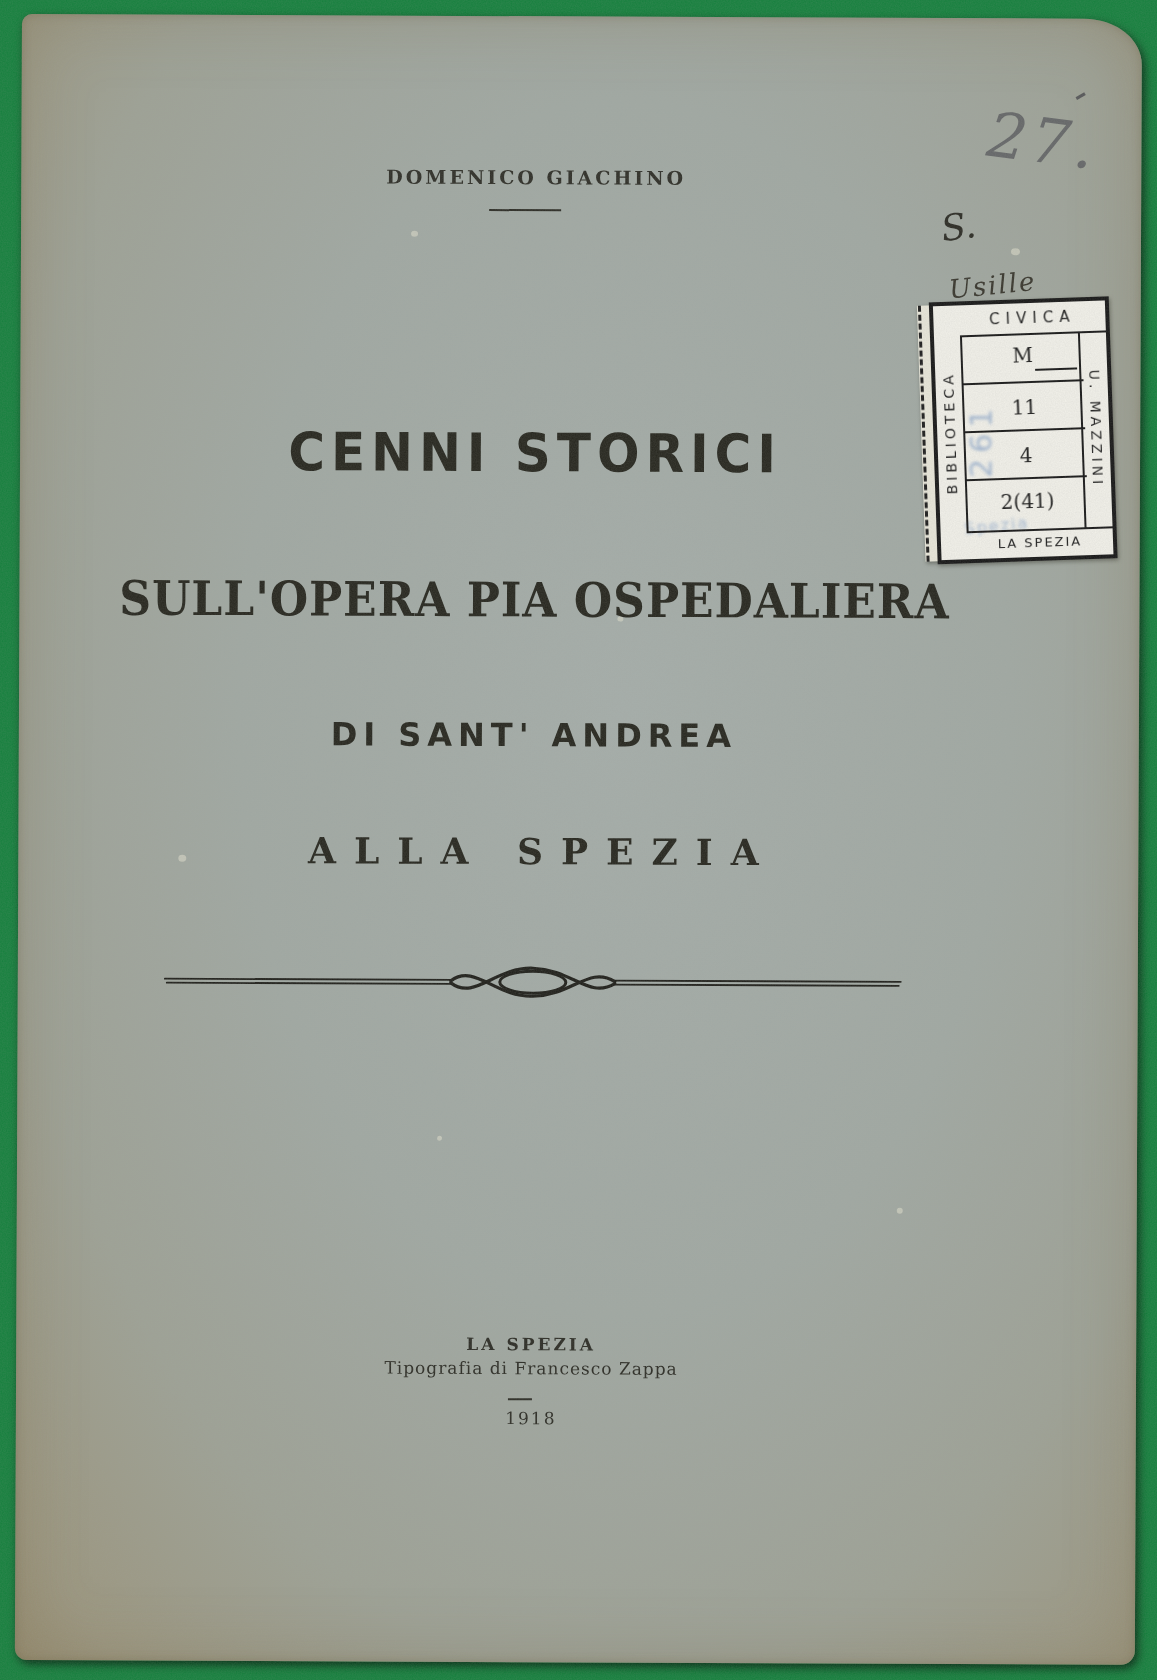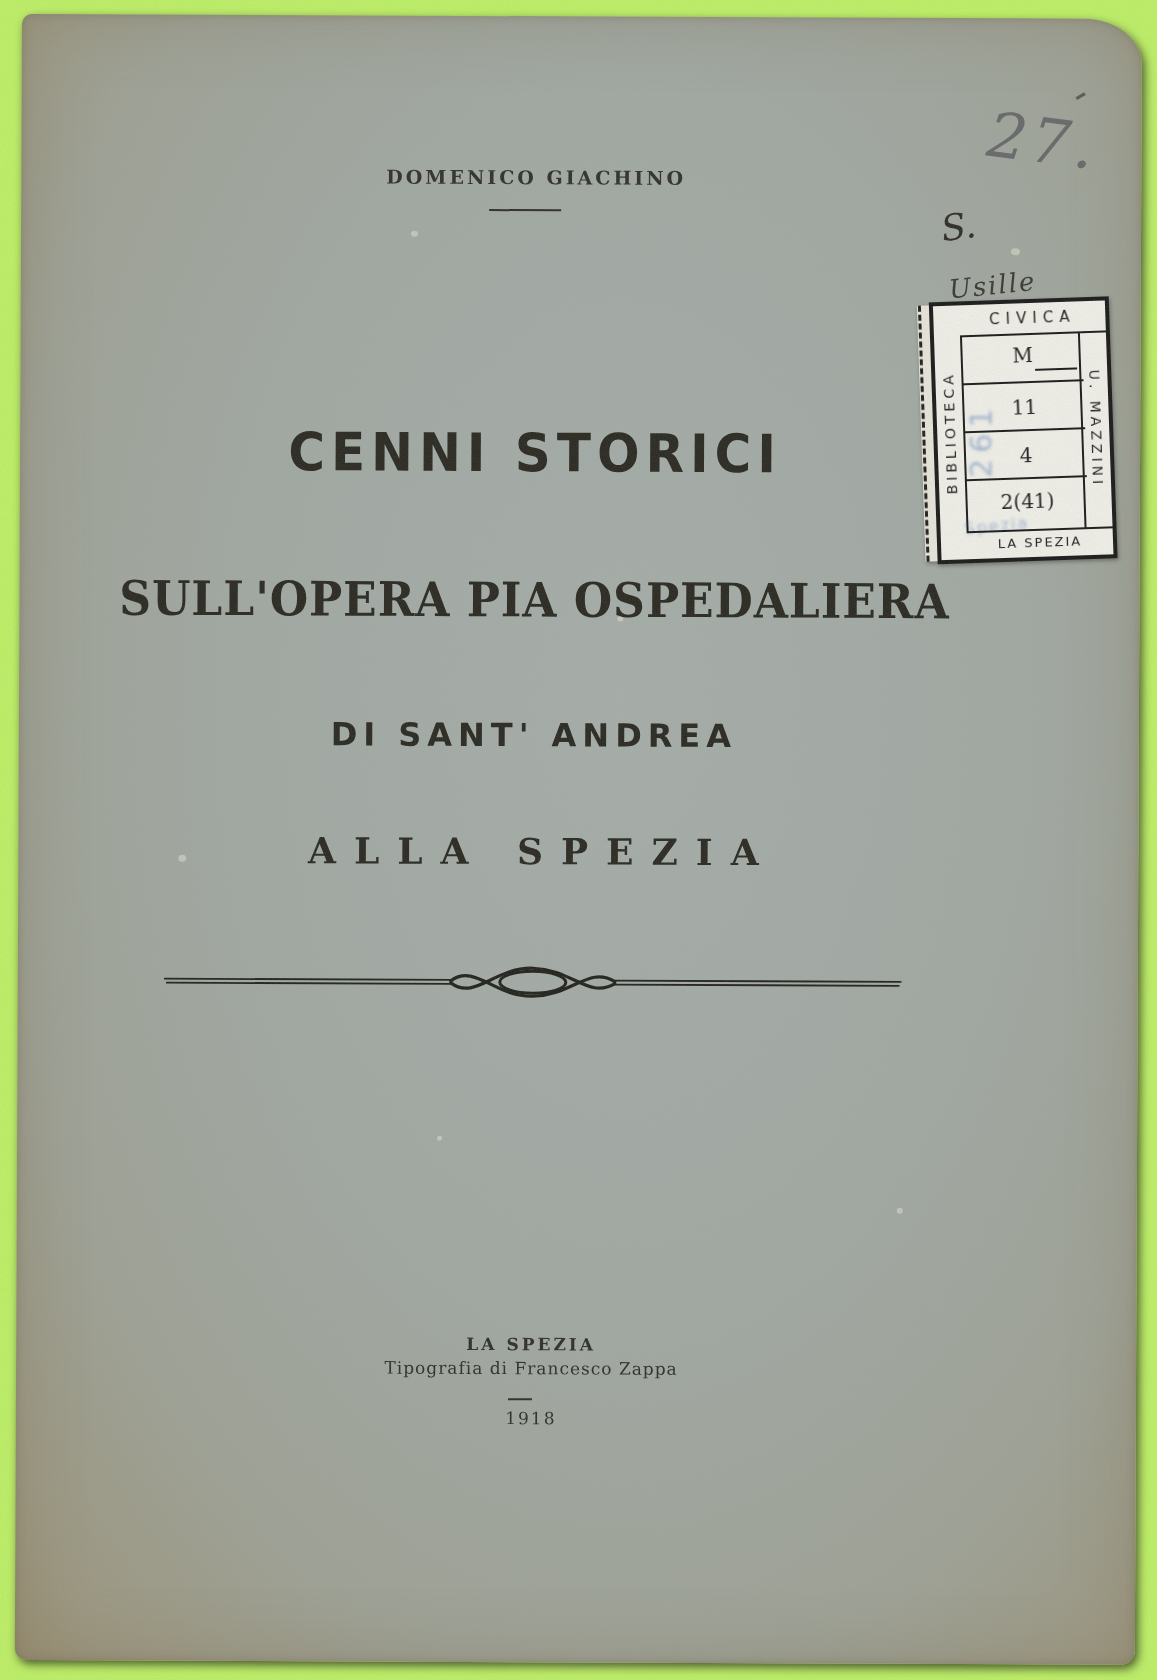--- a/index.html
+++ b/index.html
@@ -1,18 +1,18 @@
 <!DOCTYPE html>
 <html><head>
 <meta charset="utf-8">
 <style>
   html,body{margin:0;padding:0;background:#000;}
   .stage{
     position:relative;width:1157px;height:1680px;overflow:hidden;
-    background:#bef264;
+    background:#15803d;
     font-family:"DejaVu Serif", serif;
   }
   
   .paper{
     position:absolute;left:22px;top:14px;width:1120px;height:1646px;
     transform:rotate(0.25deg);transform-origin:top left;
     background:
       radial-gradient(ellipse at 54% 42%, rgba(166,174,170,1) 0%, rgba(161,169,163,1) 45%, rgba(158,162,150,1) 72%, rgba(156,151,128,1) 92%, rgba(152,143,115,1) 100%);
     border-radius:10px 58px 14px 12px / 10px 46px 14px 12px;
     box-shadow:

